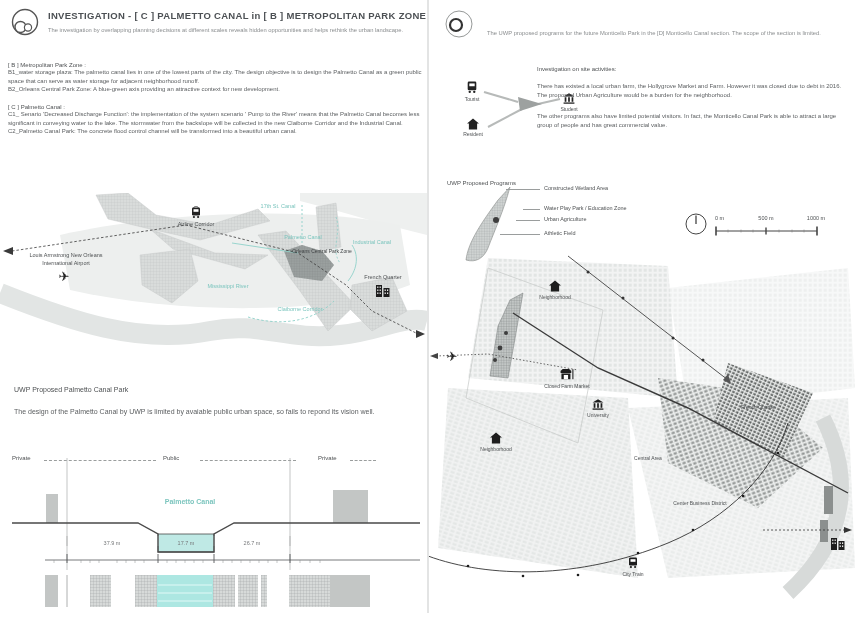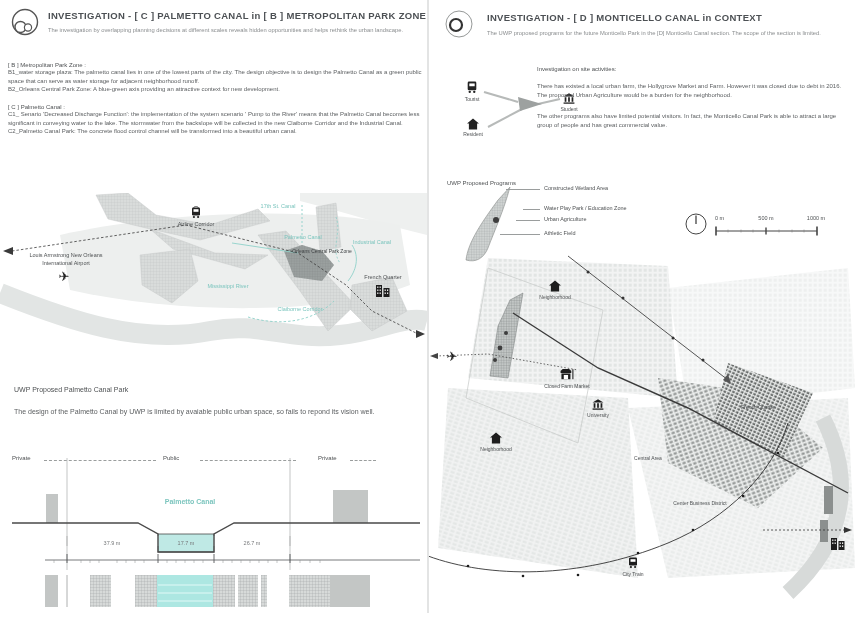--- a/index.html
+++ b/index.html
@@ -204,21 +204,20 @@
     <div class="dim" style="left:186px;top:540px;">17.7 m</div>
     <div class="dim" style="left:252px;top:540px;">26.7 m</div>
   </div>
 
   <div class="panel" id="panelR">
 
     <svg class="abs" style="left:14px;top:7px;" width="34" height="34" viewBox="0 0 34 34">
       <circle cx="17" cy="17" r="13" fill="none" stroke="#8a8d8c" stroke-width="0.9"></circle>
       <circle cx="14" cy="18" r="6" fill="none" stroke="#333" stroke-width="2.2"></circle>
     </svg>
-    <div class="abs title" style="left:59px;top:12px;">INVESTIGATION - [ D ] MONTICELLO CANAL in CONTEXT</div>
     <div class="abs subtitle" style="left:59px;top:30px;">The UWP proposed programs for the future Monticello Park in the [D] Monticello Canal section. The scope of the section is limited.</div>
 
     <svg class="icon" style="left:44px;top:80px;" width="12" height="14" viewBox="0 0 11 13">
       <rect x="1.5" y="1.5" width="8" height="8" rx="1.2" fill="#222"></rect>
       <rect x="3" y="3.2" width="5" height="2.6" fill="#fff"></rect>
       <circle cx="3.4" cy="11" r="1.1" fill="#222"></circle>
         <circle cx="7.6" cy="11" r="1.1" fill="#222"></circle>
     </svg>
     <div class="lbl" style="left:44px;top:96px;font-size:5px;">Tourist</div>
     <svg class="icon" style="left:141px;top:92px;" width="13" height="12" viewBox="0 0 12 11">

